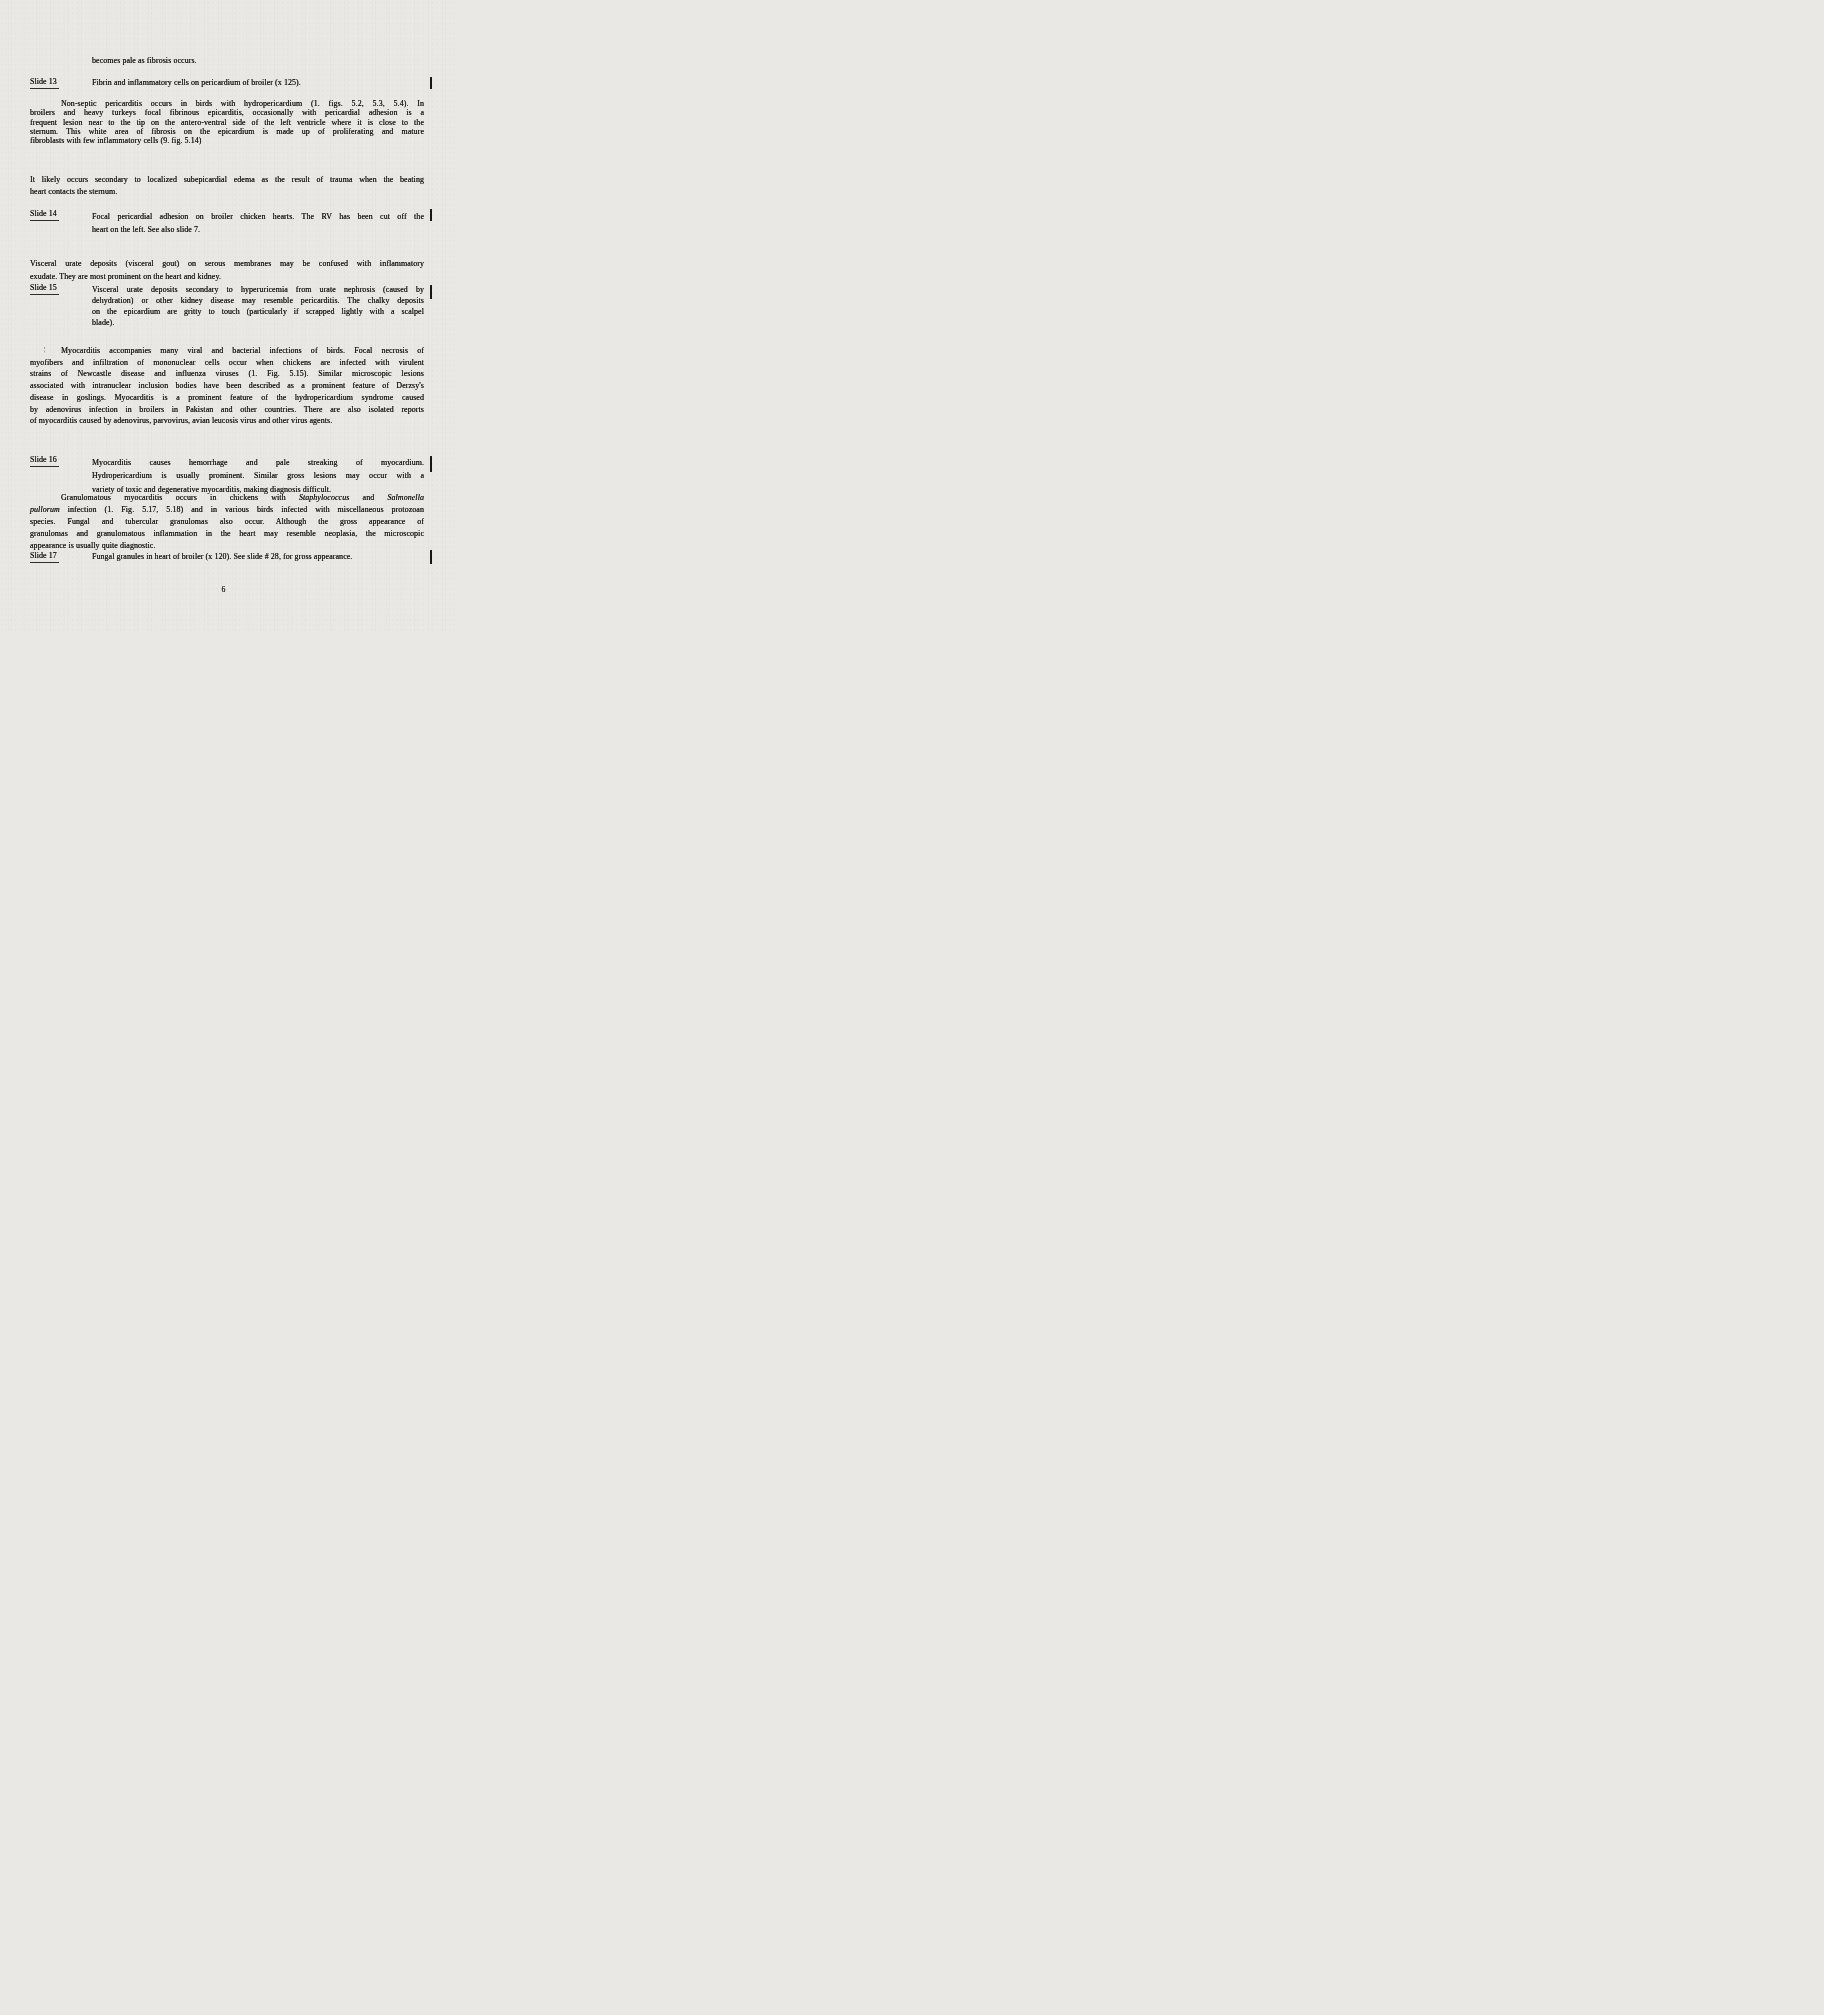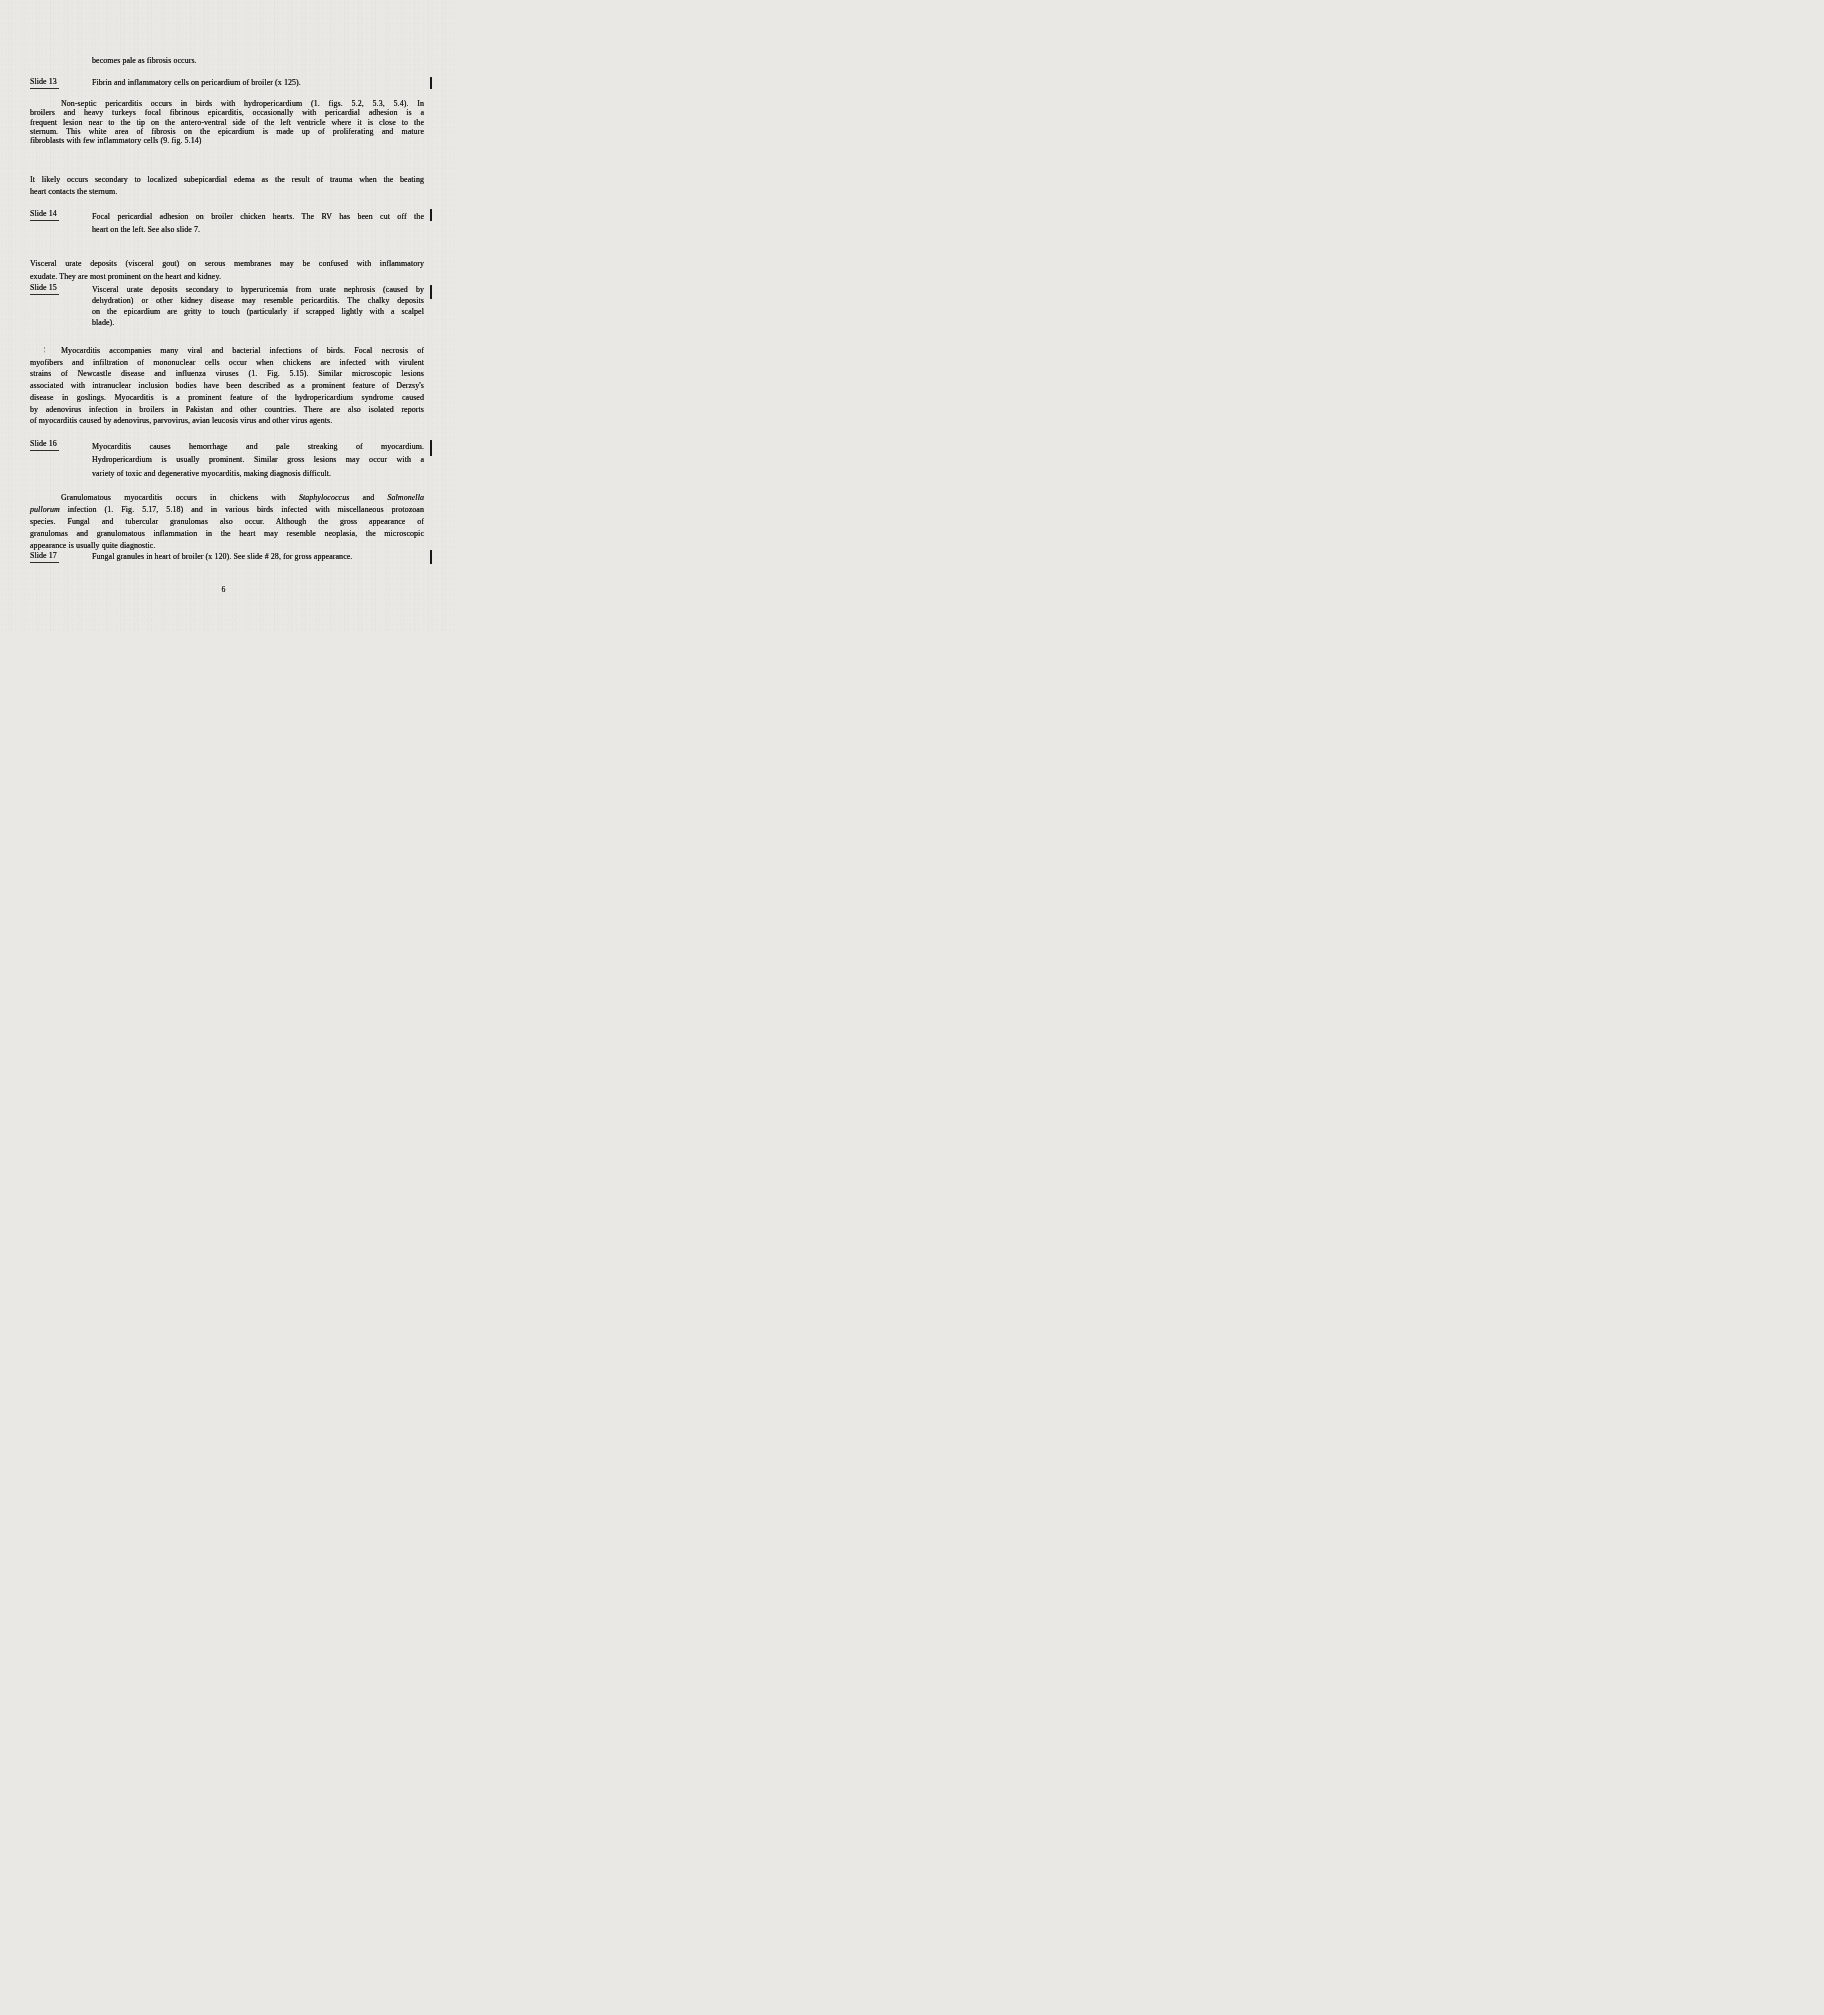--- a/index.html
+++ b/index.html
@@ -147,21 +147,21 @@
   <div class="block lh29 indent-first" style="top:345px">
       <div class="line jl">Myocarditis accompanies many viral and bacterial infections of birds.  Focal necrosis of</div>
       <div class="line jl">myofibers and infiltration of mononuclear cells occur when chickens are infected with virulent</div>
       <div class="line jl">strains of Newcastle disease and influenza viruses (1. Fig. 5.15).  Similar microscopic lesions</div>
       <div class="line jl">associated with intranuclear inclusion bodies have been described as a prominent feature of Derzsy's</div>
       <div class="line jl">disease in goslings.  Myocarditis is a prominent feature of the hydropericardium syndrome caused</div>
       <div class="line jl">by adenovirus infection in broilers in Pakistan and other countries.  There are also isolated reports</div>
       <div class="line ll">of myocarditis caused by adenovirus, parvovirus, avian leucosis virus and other virus agents.</div>
     </div>
 
-  <div class="block slide lh33" style="top:440px">
+  <div class="block slide lh33" style="top:456px">
     <span class="slide-label">Slide 16</span>
     <div class="slide-desc">
         <div class="line jl">Myocarditis causes hemorrhage and pale streaking of myocardium.</div>
         <div class="line jl">Hydropericardium is usually prominent.  Similar gross lesions may occur with a</div>
         <div class="line ll">variety of toxic and degenerative myocarditis, making diagnosis difficult.</div>
       </div>
     <div class="change-bar" style="top:0.4px;height:15.7px"></div>
   </div>
 
   <div class="block lh30 indent-first" style="top:492px">

